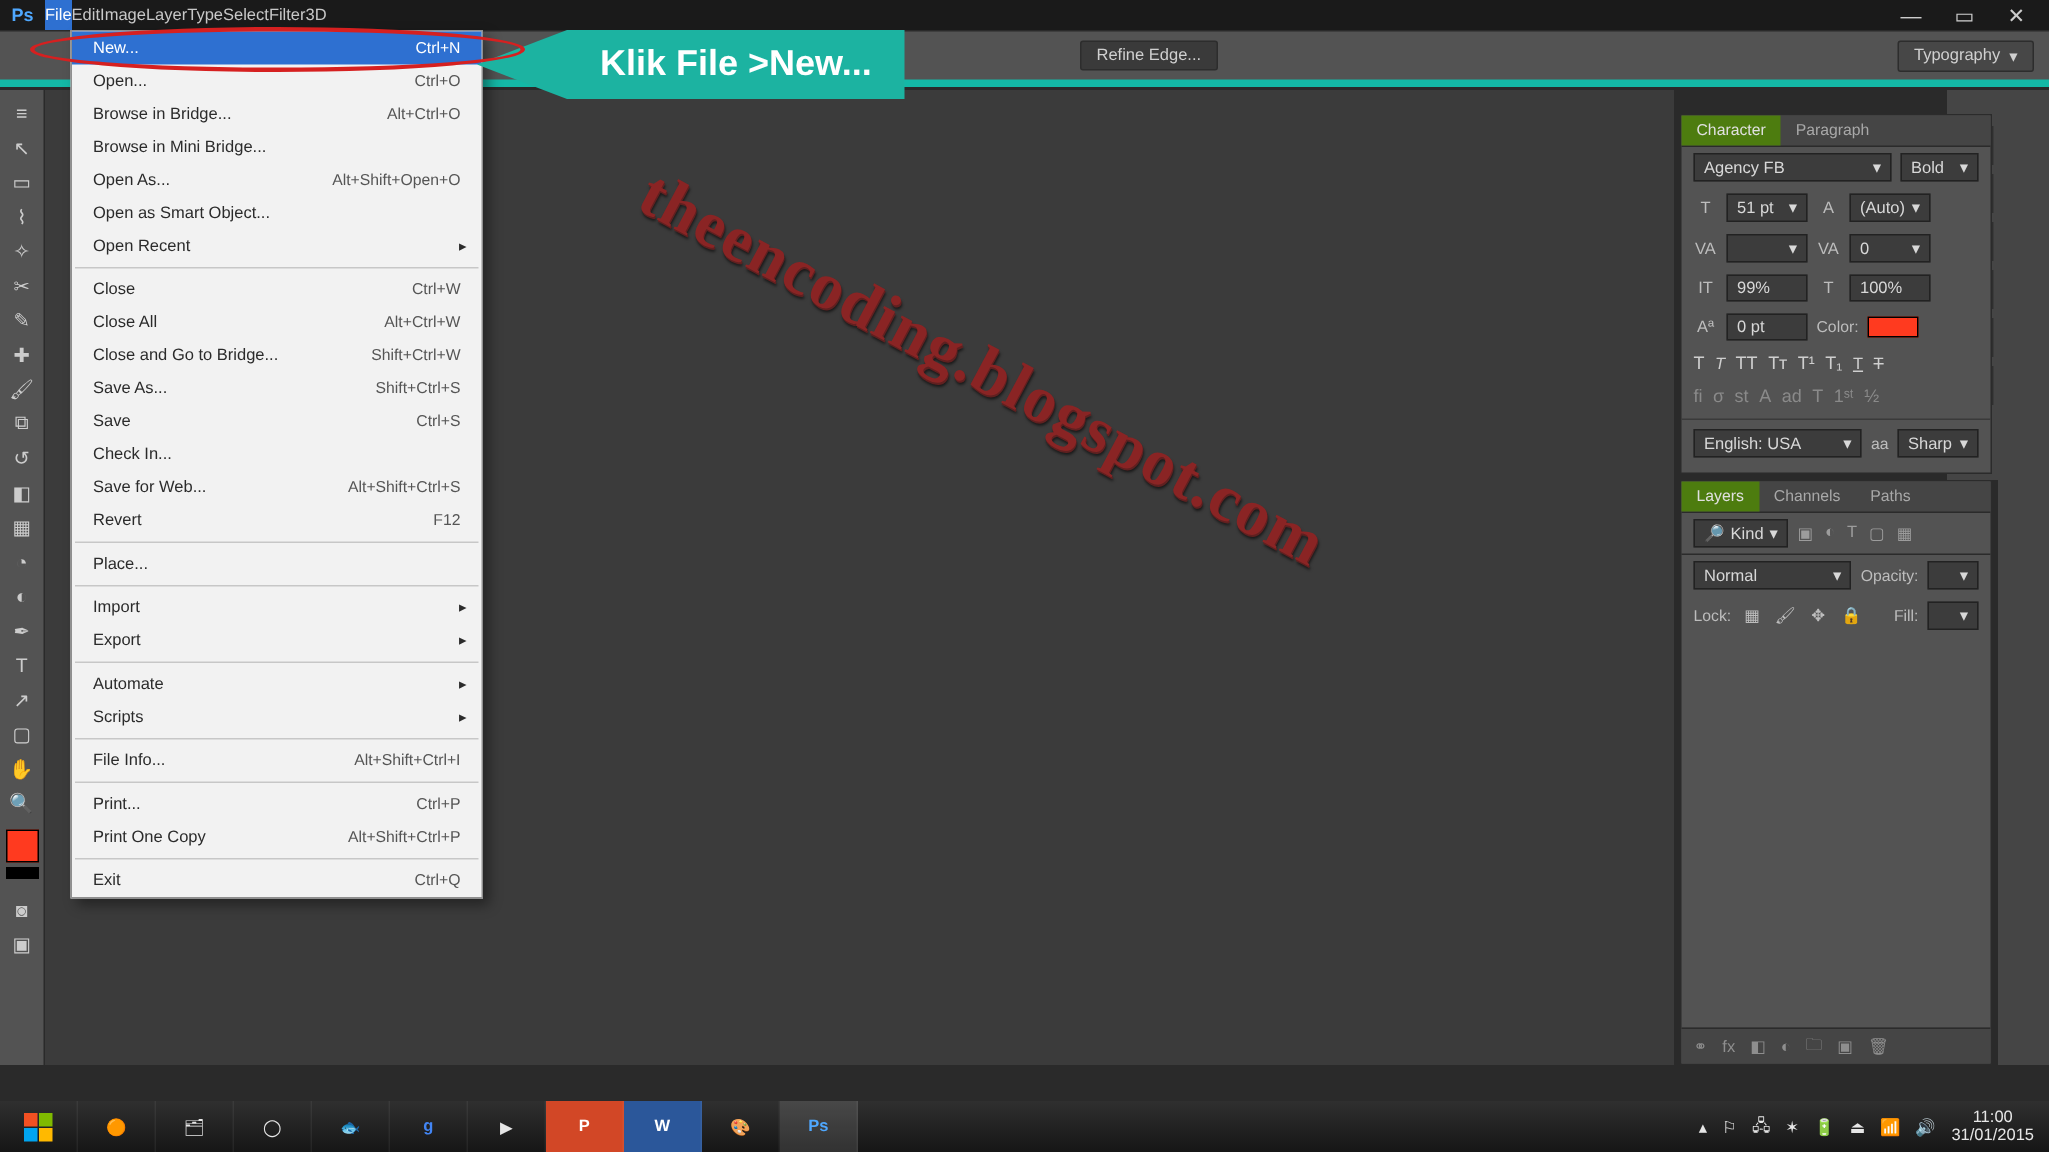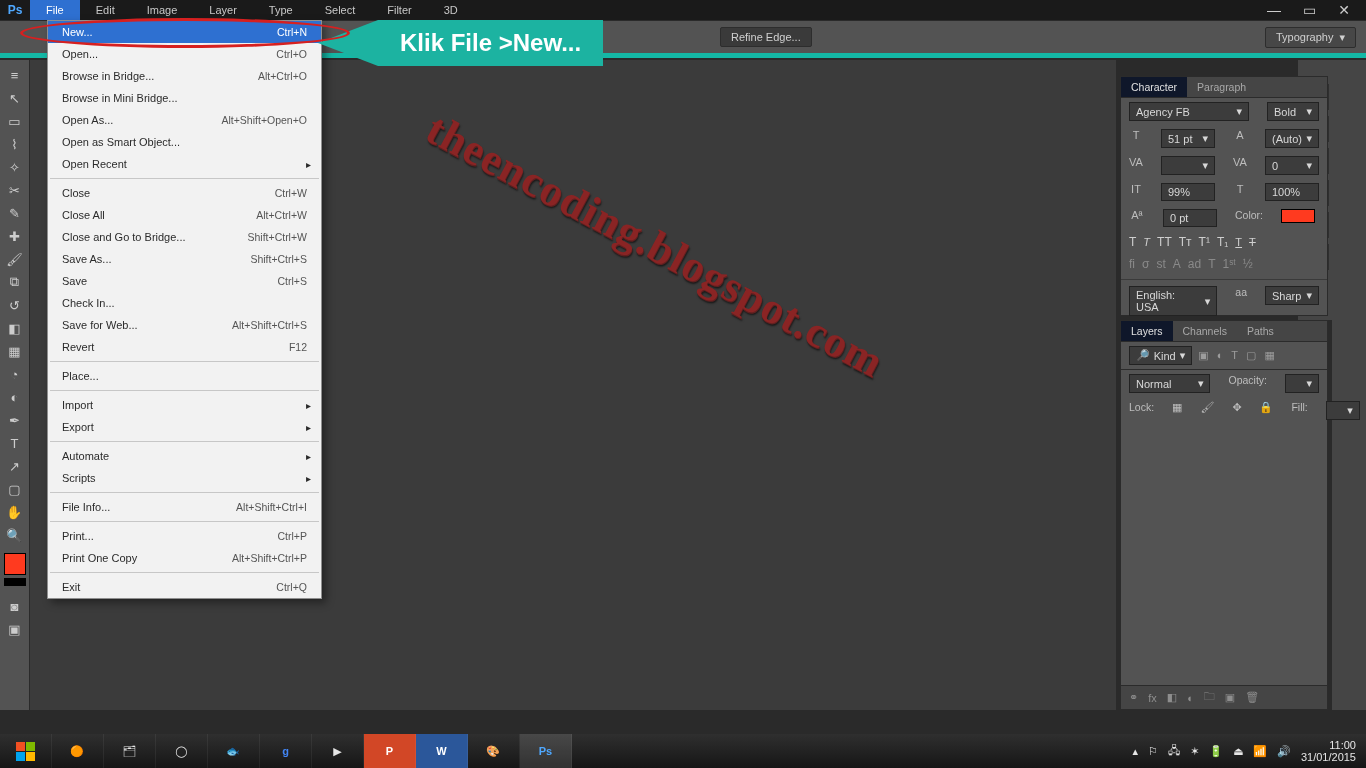--- a/index.html
+++ b/index.html
@@ -2,21 +2,21 @@
 <html><head>
 <meta charset="utf-8">
 <style>
 *{margin:0;padding:0;box-sizing:border-box;font-family:"Segoe UI",Tahoma,sans-serif;font-size:11px;user-select:none}
 body{width:1366px;height:768px;background:#2a2a2a;overflow:hidden;position:relative}
 
 
 .title-bar{height:20px;background:#1a1a1a;display:flex;align-items:center}
 .title-bar .ps-logo{width:30px;height:20px;display:flex;align-items:center;justify-content:center;color:#4fa8ff;font-weight:bold;font-size:12px}
 .menu-bar{flex:1;display:flex;align-items:stretch;color:#c8c8c8}
-.menu-bar span{padding:0 16px;line-height:20px}
+.menu-bar span{padding:0 0;line-height:20px}
 .menu-bar span.active{background:#2e70d1;color:#fff}
 .win-ctrl{display:flex;gap:22px;padding:0 16px 0 0;color:#ccc;align-items:center}
 .win-ctrl i{font-style:normal;font-size:14px}
 
 
 .options-bar{height:38px;background:#535353;border-top:1px solid #2a2a2a;border-bottom:5px solid #14b8a6;display:flex;align-items:center;color:#cfcfcf;position:relative}
 .options-bar .right{margin-left:auto;margin-right:10px}
 .btn{background:#474747;border:1px solid #2d2d2d;border-radius:2px;padding:3px 10px;color:#d0d0d0;display:inline-flex;align-items:center;gap:6px}
 .btn.dark{background:#3a3a3a}
 
@@ -46,22 +46,22 @@
 
 
 .right-col{position:absolute;right:0;top:60px;width:34px;height:650px;background:#454545;display:flex;flex-direction:column;gap:6px;padding-top:6px;align-items:center;color:#bfbfbf}
 .right-wide{position:absolute;right:34px;top:60px;width:34px;height:260px;background:#454545;display:flex;flex-direction:column;gap:6px;padding-top:24px;align-items:center;color:#bfbfbf}
 .right-wide .ri{width:28px;height:26px;display:flex;align-items:center;justify-content:center;border:1px solid #2f2f2f;background:#4c4c4c;font-size:12px}
 
 .panel{position:absolute;background:#535353;border:1px solid #2b2b2b;color:#cfcfcf}
 .char-panel{right:38px;top:76px;width:208px;height:240px}
 .panel .tabs{display:flex;background:#454545;border-bottom:1px solid #2b2b2b}
 .panel .tabs span{padding:4px 10px;font-size:10.5px;color:#a8a8a8}
-.panel .tabs span.active{background:#0f172a;color:#e0e0e0}
-.panel-row{display:flex;align-items:flex-start;gap:18px;padding:4px 8px}
+.panel .tabs span.active{background:#4d7c0f;color:#e0e0e0}
+.panel-row{display:flex;align-items:center;gap:6px;padding:4px 8px}
 .inp{background:#3c3c3c;border:1px solid #222;color:#d8d8d8;padding:2px 6px;min-width:54px;display:flex;align-items:center;justify-content:space-between;gap:4px;font-size:10.5px}
 .inp.wide{flex:1}
 .lblx{font-size:10.5px;color:#bdbdbd}
 .ic{width:16px;text-align:center;font-size:11px;color:#bdbdbd}
 .color-sw{width:34px;height:14px;background:#ff3a1f;border:1px solid #000}
 .type-btns{display:flex;gap:7px;padding:4px 8px;color:#cfcfcf;font-family:Georgia,serif}
 .type-btns span{font-size:12px}
 
 .layer-panel{right:38px;top:320px;width:208px;height:390px}
 .layer-top{padding:4px 8px;display:flex;gap:6px;align-items:center;border-bottom:1px solid #2b2b2b}
@@ -72,21 +72,21 @@
 .canvas{position:absolute;left:30px;right:250px;top:60px;height:650px;background:#3b3b3b}
 .wm{position:absolute;left:370px;top:160px;font-family:cursive;font-size:44px;font-weight:bold;color:#8a2424;transform:rotate(28deg);text-shadow:1px 1px 0 #602020,2px 2px 2px rgba(0,0,0,.6);letter-spacing:1px}
 
 
 .taskbar{position:absolute;left:0;right:0;bottom:0;height:34px;background:linear-gradient(#2f2f2f,#161616);display:flex;align-items:center;color:#e6e6e6}
 .taskbar .tb-item{width:52px;height:34px;display:flex;align-items:center;justify-content:center;border-right:1px solid rgba(255,255,255,.06)}
 .taskbar .tb-item.active{background:rgba(255,255,255,.12)}
 .tb-flag{display:grid;grid-template-columns:9px 9px;grid-template-rows:9px 9px;gap:1px}
 .tb-flag i{display:block}
 .tray{margin-left:auto;display:flex;align-items:center;gap:10px;padding:0 10px;font-size:10.5px}
-.tray .clock{text-align:right;line-height:12px}
+.tray .clock{text-align:center;line-height:12px}
 </style>
 </head>
 <body>
 
 <div class="title-bar">
   <div class="ps-logo">Ps</div>
   <div class="menu-bar" id="menubar">
       <span class="active">File</span>
       <span>Edit</span>
       <span>Image</span>

